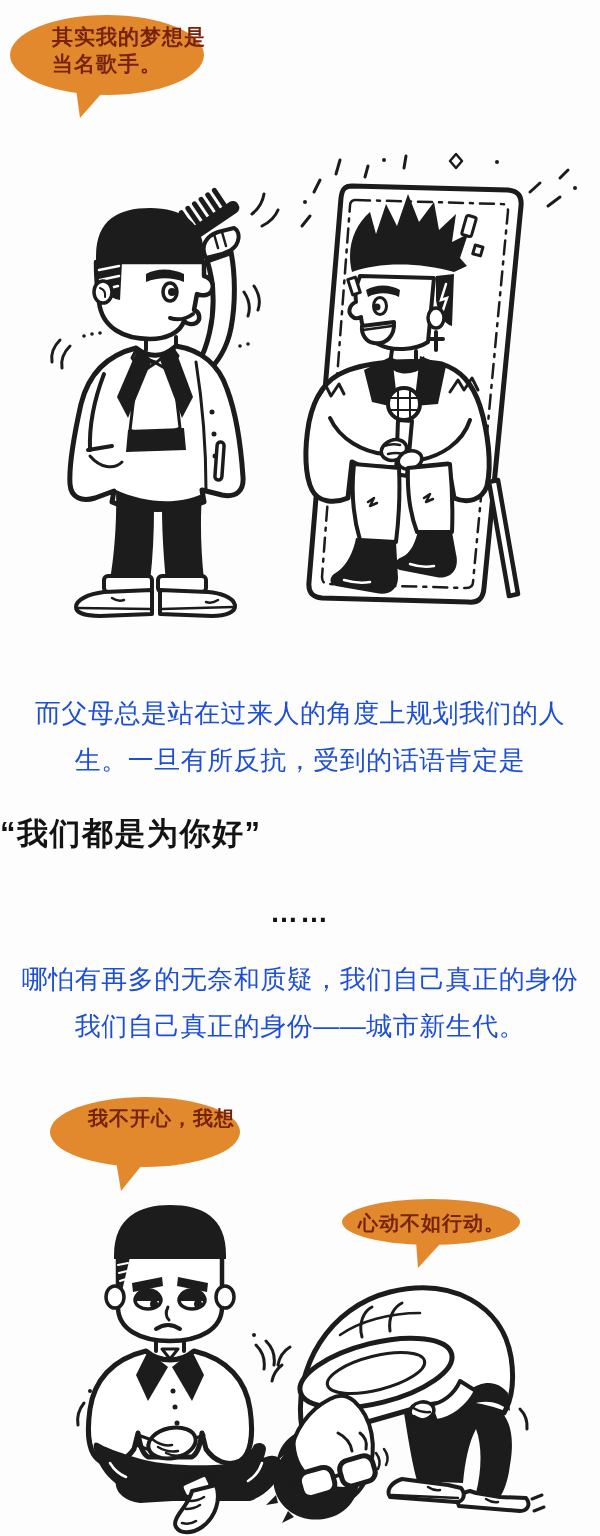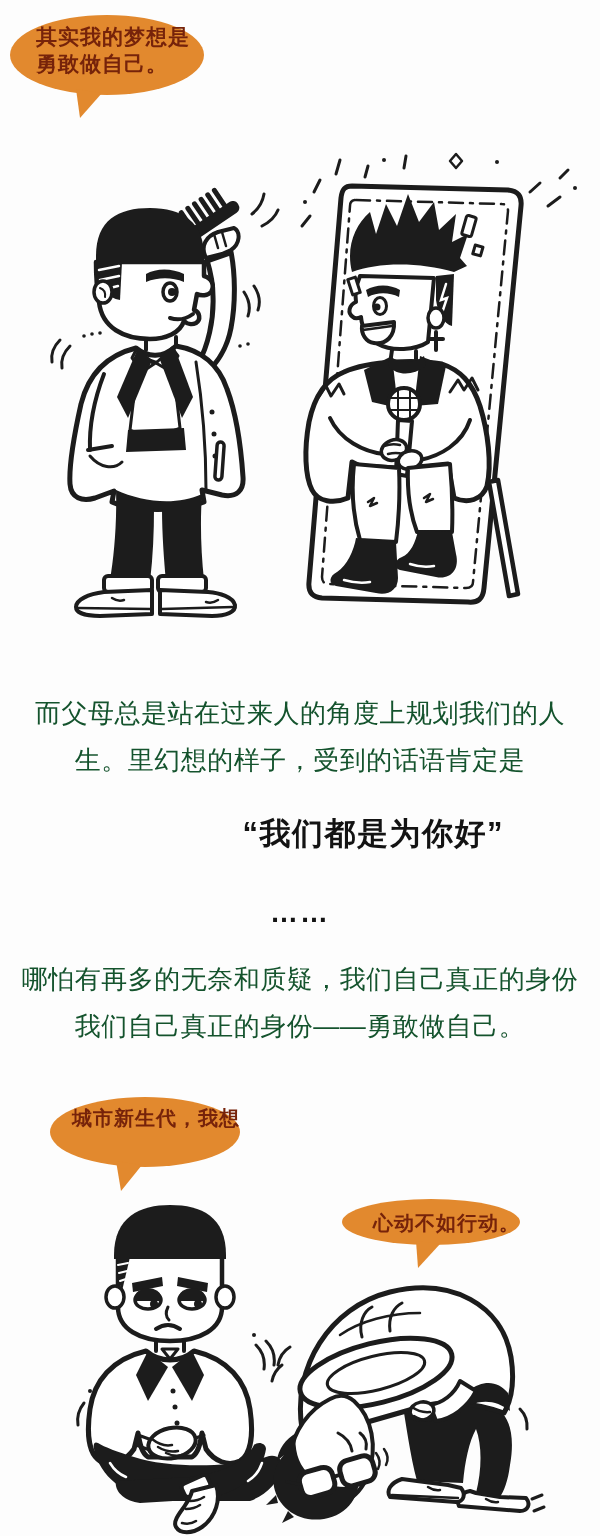--- a/index.html
+++ b/index.html
@@ -4,30 +4,30 @@
 <style>
   html,body{margin:0;padding:0;background:#ffffff;}
   #canvas{
     position:relative;width:600px;height:1536px;background:#fdfdfd;overflow:hidden;
     font-family:"Liberation Sans","DejaVu Sans",sans-serif;
   }
   .illu{position:absolute;z-index:1;}
   .bubble{position:absolute;z-index:2;}
   .bubble svg{position:absolute;left:0;top:0;}
   .bubble .btxt{
-    position:absolute;left:0;top:0;width:100%;
+    position:absolute;left:16px;top:0;width:100%;
     font-weight:bold;color:#76230a;letter-spacing:1px;
   }
   .btxt div{white-space:nowrap;}
   .para{
-    position:absolute;width:600px;text-align:center;color:#14532d;
+    position:absolute;width:600px;text-align:center;color:#1d4ed8;
     font-size:26px;line-height:47px;letter-spacing:0.5px;z-index:2;
   }
   .quote{
-    position:absolute;width:504px;text-align:right;color:#131313;
+    position:absolute;width:504px;text-align:left;color:#131313;
     font-size:31px;line-height:44px;font-weight:bold;letter-spacing:1.5px;z-index:2;
   }
   .dots{
     position:absolute;width:600px;text-align:center;color:#131313;
     font-size:28px;line-height:36px;font-weight:bold;letter-spacing:2px;z-index:2;
   }
   .ln{stroke:#1c1c1c;fill:none;stroke-linecap:round;stroke-linejoin:round;}
   .fw{fill:#ffffff;stroke:#1c1c1c;stroke-linecap:round;stroke-linejoin:round;}
   .fb{fill:#1c1c1c;stroke:none;}
   .wl{stroke:#ffffff;fill:none;stroke-linecap:round;}
@@ -165,37 +165,37 @@
     </g>
   </svg>
 
   <div class="bubble" style="left:10px;top:15px;width:195px;height:105px;">
     <svg width="195" height="105" viewBox="0 0 195 105">
       <ellipse cx="97" cy="40" rx="97" ry="40" fill="#e2892e"></ellipse>
       <polygon points="66,74 92,78 70,103" fill="#e2892e"></polygon>
     </svg>
     <div class="btxt" style="top:8px;padding-left:26px;font-size:21px;line-height:27px;">
       <div>其实我的梦想是</div>
-      <div>勇敢做自己。</div>
+      <div>当名歌手。</div>
     </div>
   </div>
 
 
   <div class="para" style="top:690px;">
     <div>而父母总是站在过来人的角度上规划我们的人</div>
-    <div>生。里幻想的样子，受到的话语肯定是</div>
+    <div>生。一旦有所反抗，受到的话语肯定是</div>
   </div>
 
   <div class="quote" style="top:812px;">“我们都是为你好”</div>
 
   <div class="dots" style="top:895px;">……</div>
 
   <div class="para" style="top:956px;">
     <div>哪怕有再多的无奈和质疑，我们自己真正的身份</div>
-    <div>我们自己真正的身份——勇敢做自己。</div>
+    <div>我们自己真正的身份——城市新生代。</div>
   </div>
 
   <svg class="illu" style="left:40px;top:1195px;" width="520" height="341" viewBox="0 0 520 341">
 
     <g>
       <path class="ln" stroke-width="3" d="M216,150 q10,10 8,24 M226,146 q10,10 8,24"></path>
       <path class="ln" stroke-width="3" d="M44,208 q-8,10 -6,22"></path>
       <circle class="fb" cx="50" cy="196" r="2"></circle>
         <circle class="fb" cx="214" cy="140" r="2"></circle>
 
@@ -277,27 +277,27 @@
       <path class="ln" stroke-width="2.5" d="M336,258 q6,8 2,16 M344,254 q6,8 2,16"></path>
     </g>
   </svg>
 
   <div class="bubble" style="left:50px;top:1097px;width:190px;height:95px;">
     <svg width="190" height="95" viewBox="0 0 190 95">
       <ellipse cx="95" cy="35" rx="95" ry="35" fill="#e2892e"></ellipse>
       <polygon points="66,64 92,68 71,94" fill="#e2892e"></polygon>
     </svg>
     <div class="btxt" style="top:8px;padding-left:22px;font-size:20px;line-height:26px;">
-      <div>城市新生代，我想</div>
+      <div>我不开心，我想</div>
     </div>
   </div>
 
   <div class="bubble" style="left:342px;top:1199px;width:178px;height:70px;">
     <svg width="178" height="70" viewBox="0 0 178 70">
       <ellipse cx="89" cy="23" rx="89" ry="23" fill="#e2892e"></ellipse>
       <polygon points="74,42 98,45 76,69" fill="#e2892e"></polygon>
     </svg>
-    <div class="btxt" style="top:12px;text-align:right;font-size:20px;line-height:24px;">
+    <div class="btxt" style="top:12px;text-align:left;font-size:20px;line-height:24px;">
       <div>心动不如行动。</div>
     </div>
   </div>
 
 </div>
 
 </body></html>

